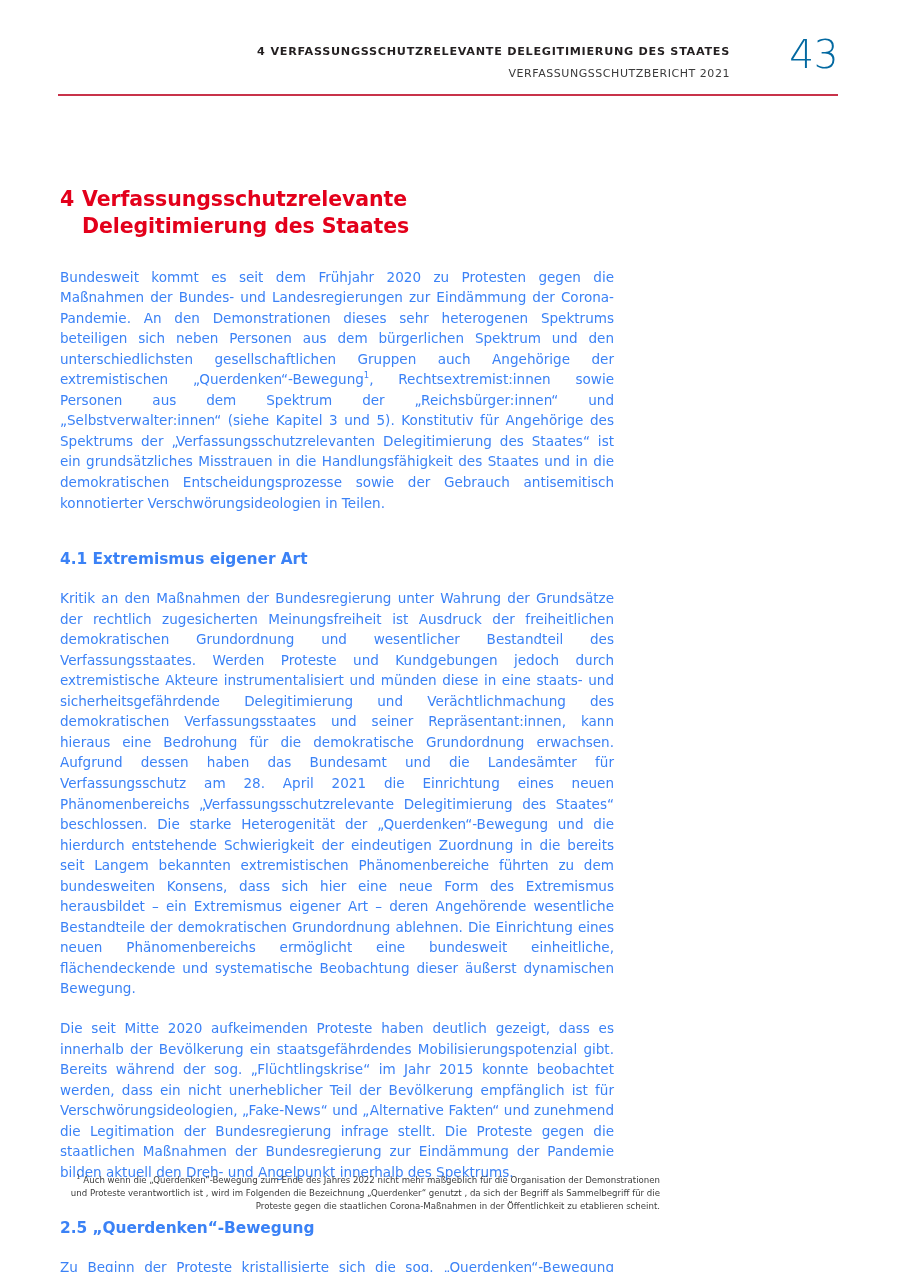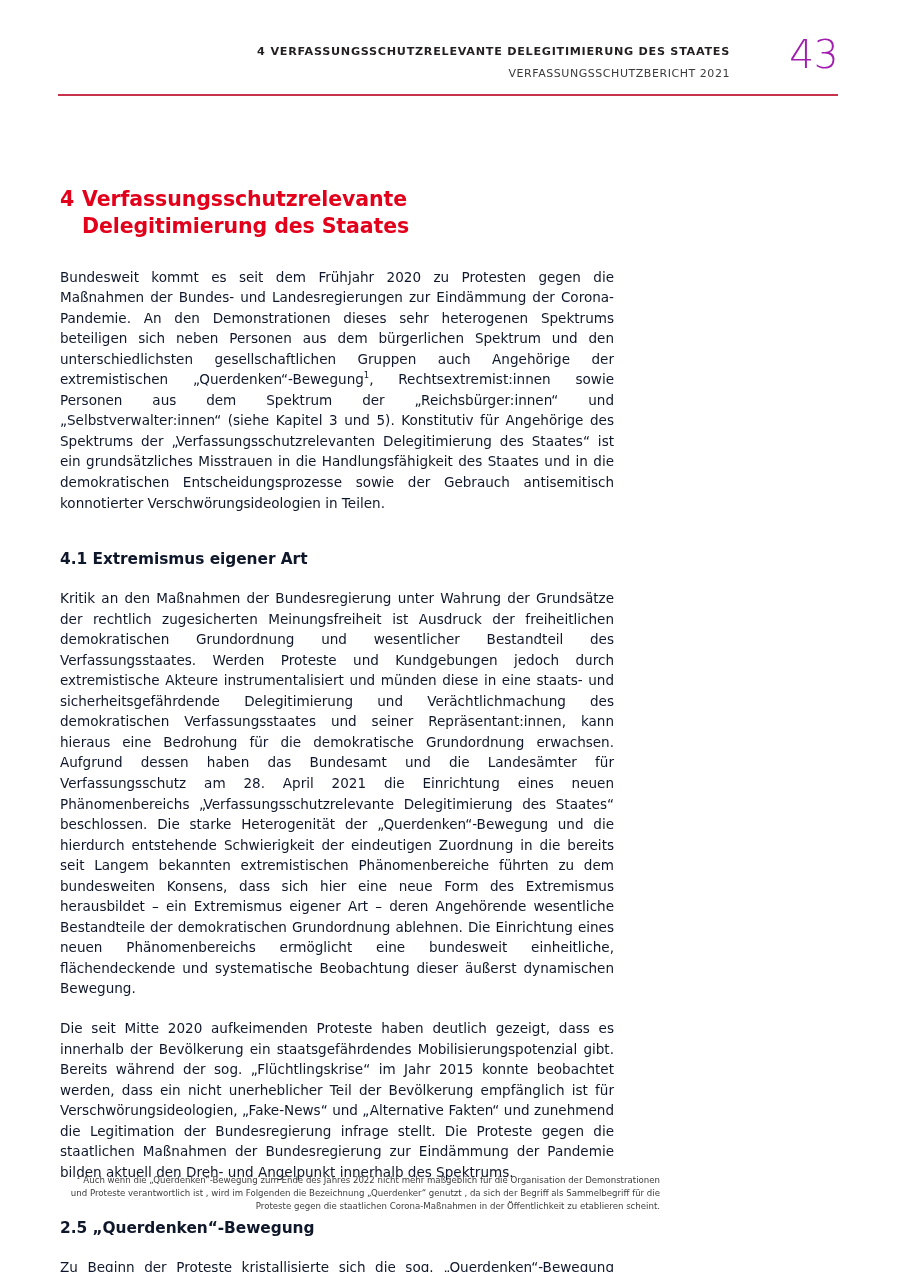--- a/index.html
+++ b/index.html
@@ -52,21 +52,21 @@
     white-space: nowrap;
     margin-top: 5px;
   }
   .folio {
     position: absolute;
     right: 0;
     top: -9px;
     font-size: 39px;
     font-weight: 300;
     letter-spacing: -0.5px;
-    color: #a21caf;
+    color: #0369a1;
     line-height: 1;
   }
   .header-rule {
     position: absolute;
     top: 94px;
     left: 58px;
     right: 58px;
     height: 2px;
     background: #c8324a;
   }
@@ -94,32 +94,32 @@
   h1.chapter-title .ttl {
     display: inline-block;
     vertical-align: top;
     width: 500px;
   }
 
   h2.section-title {
     margin: 36px 0 19px 0;
     font-size: 15.4px;
     font-weight: bold;
-    color: #0f172a;
+    color: #3b82f6;
     letter-spacing: -0.05px;
     line-height: 1.3;
   }
 
   p.body-text {
     margin: 0 0 19px 0;
     font-size: 13.55px;
     line-height: 20.55px;
     text-align: justify;
     text-justify: inter-word;
-    color: #0f172a;
+    color: #3b82f6;
     hyphens: manual;
   }
   p.body-text:last-child { margin-bottom: 0; }
 
   sup.fn-ref {
     font-size: 8.4px;
     vertical-align: super;
     line-height: 0;
   }
 

